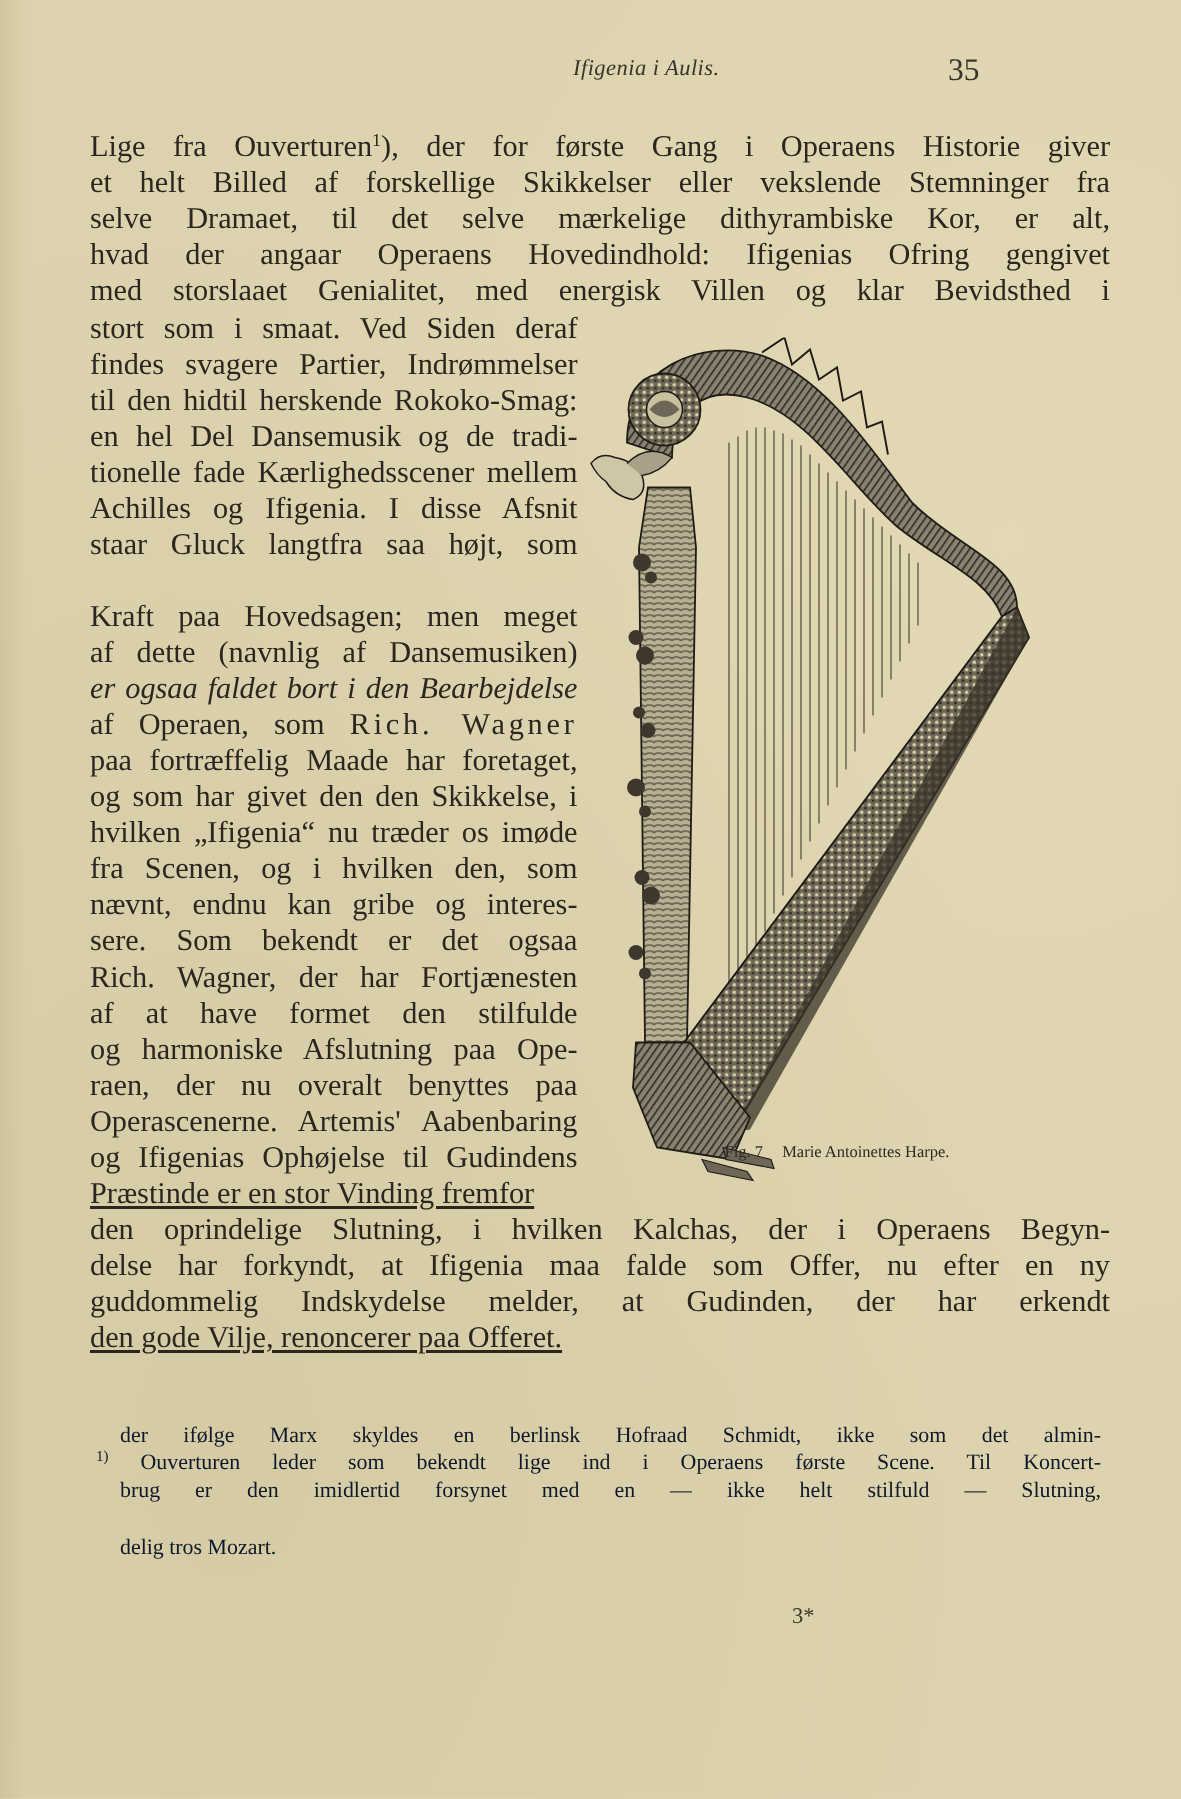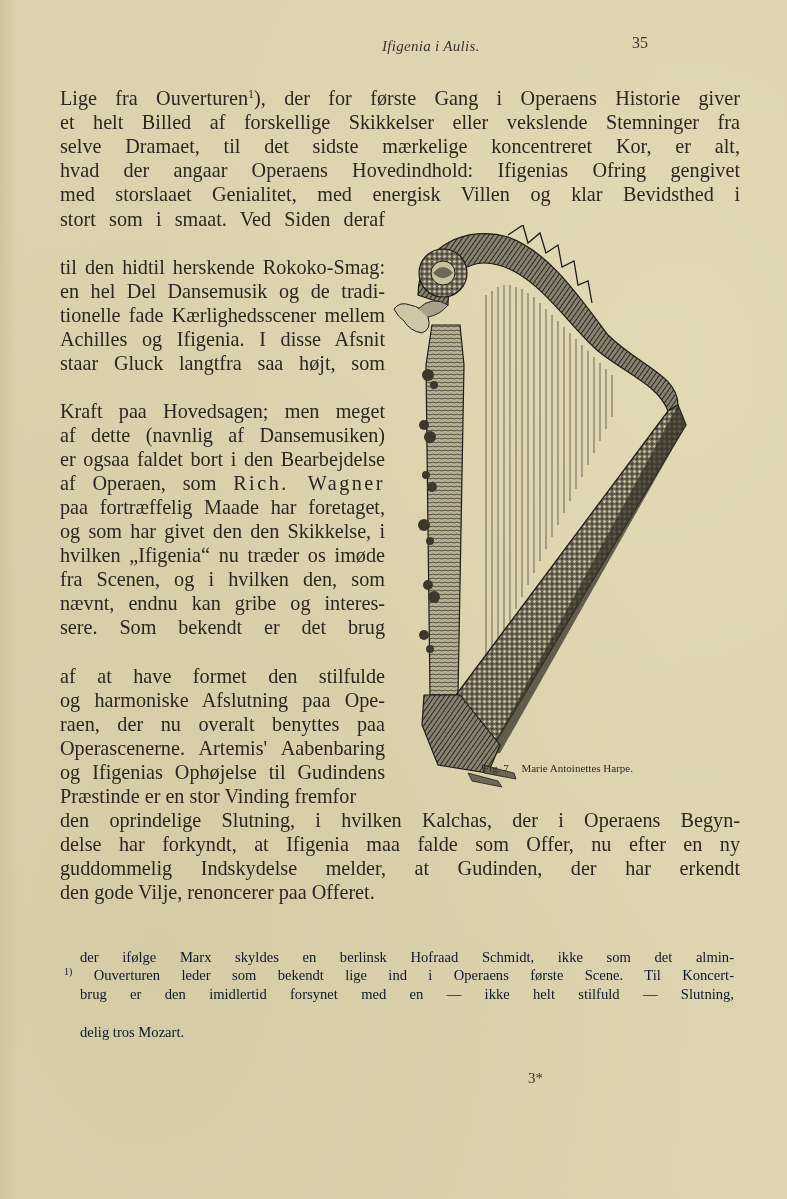--- a/index.html
+++ b/index.html
@@ -37,36 +37,36 @@
     top: 0;
     font-style: italic;
     font-size: 15px;
     letter-spacing: 0.3px;
     color: #3a342a;
   }
   .page-number {
     position: absolute;
     left: 632px;
     top: -4px;
-    font-size: 16px;
+    font-size: 21px;
     color: #3a342a;
   }
   .line {
     position: absolute;
     left: 60px;
     font-size: 20.2px;
     line-height: 24px;
     white-space: nowrap;
     text-align: justify;
     text-align-last: justify;
     color: #2b2720;
   }
   .full { width: 680px; }
   .narrow { width: 325px; }
-  .last { text-align-last: left; }
+  .last { text-align-last: left; text-decoration: underline; }
   .spaced { letter-spacing: 2.5px; }
   sup.fn { font-size: 12px; vertical-align: 7px; line-height: 0; }
 
   .figure {
     position: absolute;
     left: 388px;
     top: 225px;
     width: 300px;
     height: 570px;
   }
@@ -109,40 +109,42 @@
 
 <div class="page">
 
   <div class="running-head">
     <span class="running-title">Ifigenia i Aulis.</span>
     <span class="page-number">35</span>
   </div>
 
   <div class="line full" style="top:86px;"><span>Lige fra Ouverturen</span><sup class="fn">1</sup><span>), der for første Gang i Operaens Historie giver</span></div>
   <div class="line full" style="top:110px;">et helt Billed af forskellige Skikkelser eller vekslende Stemninger fra</div>
-  <div class="line full" style="top:134px;">selve Dramaet, til det sidste mærkelige koncentreret Kor, er alt,</div>
+  <div class="line full" style="top:134px;">selve Dramaet, til det selve mærkelige dithyrambiske Kor, er alt,</div>
   <div class="line full" style="top:158px;">hvad der angaar Operaens Hovedindhold: Ifigenias Ofring gengivet</div>
   <div class="line full" style="top:182px;">med storslaaet Genialitet, med energisk Villen og klar Bevidsthed i</div>
 
   <div class="line narrow" style="top:207px;">stort som i smaat.  Ved Siden deraf</div>
+  <div class="line narrow" style="top:231px;">findes svagere Partier, Indrømmelser</div>
   <div class="line narrow" style="top:255px;">til den hidtil herskende Rokoko-Smag:</div>
   <div class="line narrow" style="top:279px;">en hel Del Dansemusik og de tradi-</div>
   <div class="line narrow" style="top:303px;">tionelle fade Kærlighedsscener mellem</div>
   <div class="line narrow" style="top:327px;">Achilles og Ifigenia.  I disse Afsnit</div>
   <div class="line narrow" style="top:351px;">staar Gluck langtfra saa højt, som</div>
   <div class="line narrow" style="top:399px;">Kraft paa Hovedsagen; men meget</div>
   <div class="line narrow" style="top:423px;">af dette (navnlig af Dansemusiken)</div>
-  <div class="line narrow" style="top:447px;">er ogsaa faldet bort i den Bearbejdelse</div>
+  <div class="line narrow" style="top:447px;font-style:italic;">er ogsaa faldet bort i den Bearbejdelse</div>
   <div class="line narrow" style="top:471px;"><span>af Operaen, som</span> <span class="spaced">Rich. Wagner</span></div>
   <div class="line narrow" style="top:495px;">paa fortræffelig Maade har foretaget,</div>
   <div class="line narrow" style="top:519px;">og som har givet den den Skikkelse, i</div>
   <div class="line narrow" style="top:543px;">hvilken „Ifigenia“ nu træder os imøde</div>
   <div class="line narrow" style="top:567px;">fra Scenen, og i hvilken den, som</div>
   <div class="line narrow" style="top:591px;">nævnt, endnu kan gribe og interes-</div>
-  <div class="line narrow" style="top:615px;">sere.  Som bekendt er det brug</div>
+  <div class="line narrow" style="top:615px;">sere.  Som bekendt er det ogsaa</div>
+  <div class="line narrow" style="top:640px;">Rich. Wagner, der har Fortjænesten</div>
   <div class="line narrow" style="top:664px;">af at have formet den stilfulde</div>
   <div class="line narrow" style="top:688px;">og harmoniske Afslutning paa Ope-</div>
   <div class="line narrow" style="top:712px;">raen, der nu overalt benyttes paa</div>
   <div class="line narrow" style="top:736px;">Operascenerne. Artemis' Aabenbaring</div>
   <div class="line narrow" style="top:760px;">og Ifigenias Ophøjelse til Gudindens</div>
   <div class="line narrow last" style="top:784px;">Præstinde er en stor Vinding fremfor</div>
 
   <div class="line full" style="top:808px;">den oprindelige Slutning, i hvilken Kalchas, der i Operaens Begyn-</div>
   <div class="line full" style="top:832px;">delse har forkyndt, at Ifigenia maa falde som Offer, nu efter en ny</div>
   <div class="line full" style="top:856px;">guddommelig Indskydelse melder, at Gudinden, der har erkendt</div>

